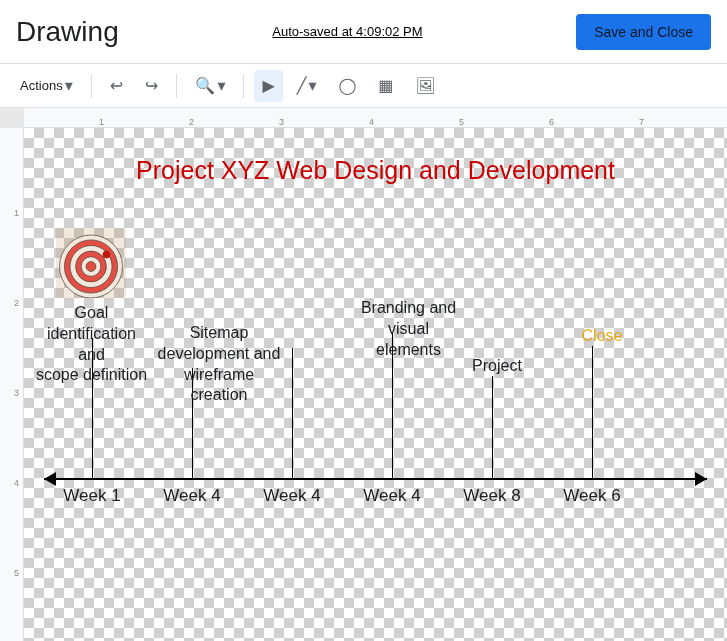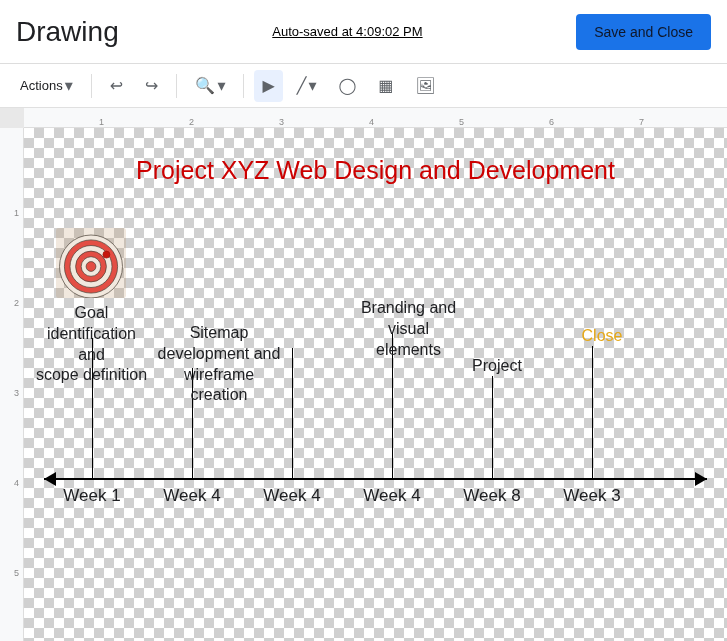--- a/index.html
+++ b/index.html
@@ -221,21 +221,21 @@
         </svg>
       </div>
 
       <div class="timeline-arrow"></div>
 
       <div class="week-label" style="left:68px; transform:translateX(-50%)">Week 1</div>
       <div class="week-label" style="left:168px; transform:translateX(-50%)">Week 4</div>
       <div class="week-label" style="left:268px; transform:translateX(-50%)">Week 4</div>
       <div class="week-label" style="left:368px; transform:translateX(-50%)">Week 4</div>
       <div class="week-label" style="left:468px; transform:translateX(-50%)">Week 8</div>
-      <div class="week-label" style="left:568px; transform:translateX(-50%)">Week 3</div>
+      <div class="week-label" style="left:568px; transform:translateX(-50%)">Week 6</div>
 
       <div class="event-line" style="left:68px; top:210px; height:140px;"></div>
       <div class="event-label" style="left:10px; top:175px; width:115px;">Goal identification and<br>scope definition</div>
 
       <div class="event-line" style="left:168px; top:240px; height:110px;"></div>
       <div class="event-label" style="left:130px; top:195px; width:130px;">Sitemap<br>development and<br>wireframe creation</div>
 
       <div class="event-line" style="left:268px; top:220px; height:130px;"></div>
 
       <div class="event-line" style="left:368px; top:205px; height:145px;"></div>

